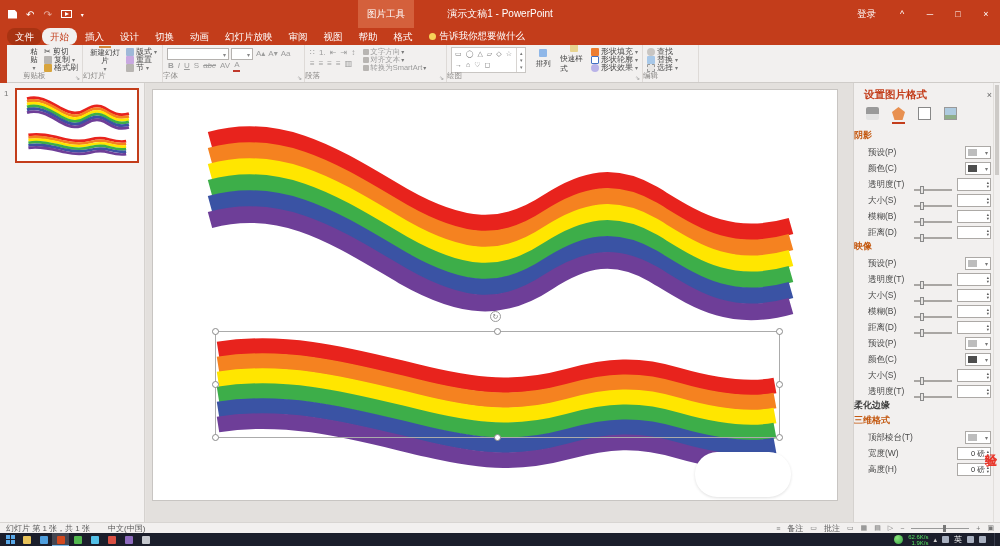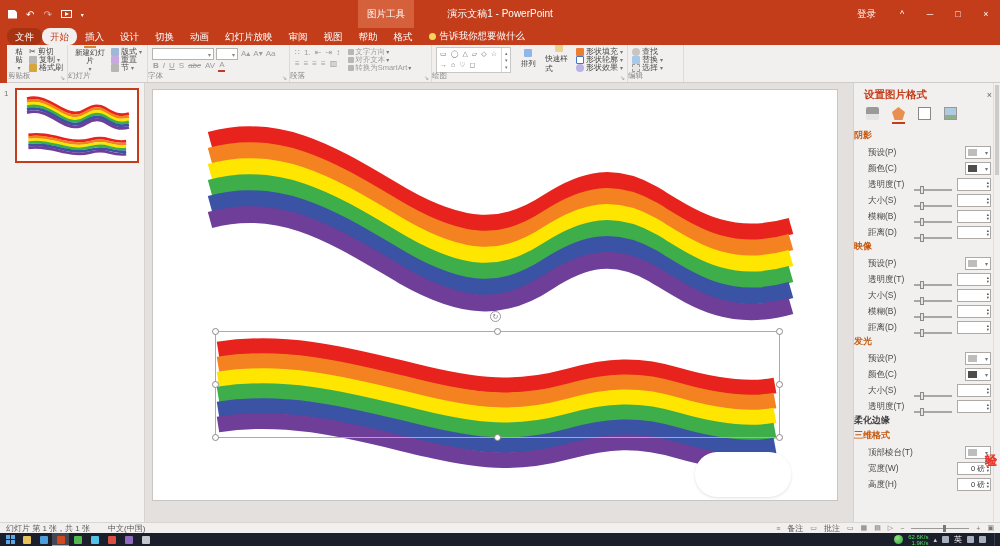--- a/index.html
+++ b/index.html
@@ -24,21 +24,21 @@
   
   .tabrow{position:absolute;left:0;top:28px;width:100%;height:17px;background:#C33D1B;display:flex;padding-left:7px;color:#fff;font-size:9.5px;}
   #tabs-list{display:flex;}
   .tab{padding:0 8px;line-height:17px;white-space:nowrap;border-radius:8px;}
   .tab.file{background:#A83312;}
   .tab.selected{background:#F2F0EF;color:#C33D1B;}
   .tellme{display:flex;align-items:center;gap:4px;padding:0 8px;}
   .bulb{width:7px;height:7px;border-radius:50%;background:#F7D358;display:inline-block;}
 
   
-  .ribbon{position:absolute;left:0;top:45px;width:100%;height:38px;background:#F2F0EF;border-bottom:1px solid #CFCCC9;display:flex;align-items:stretch;padding-left:8px;}
+  .ribbon{position:absolute;left:0;top:45px;width:100%;height:38px;background:#F2F0EF;border-bottom:1px solid #CFCCC9;display:flex;align-items:stretch;padding-left:23px;}
   .rg{position:relative;border-right:1px solid #DEDAD7;padding:2px 4px 12px 4px;display:flex;gap:3px;overflow:hidden;flex:none;}
   .gname{position:absolute;left:0;right:0;bottom:1px;text-align:left;font-size:7.5px;color:#8C8A88;}
   .launcher{position:absolute;right:2px;bottom:1px;font-size:6px;color:#999;}
   .bb{display:flex;flex-direction:column;align-items:center;justify-content:center;gap:1px;font-size:7.5px;color:#3f3f3f;text-align:center;line-height:8px;}
   .bbl{display:flex;align-items:center;gap:1px;flex-wrap:wrap;justify-content:center;}
   .rcol{display:flex;flex-direction:column;justify-content:space-between;padding:1px 0;}
   .mini{display:flex;align-items:center;gap:2px;font-size:8px;height:8px;line-height:8px;color:#4a4a4a;white-space:nowrap;}
   .dd{font-size:6px;color:#777;line-height:1;}
   .isq{width:8px;height:8px;flex:none;border-radius:1px;background:#B8B5B2;display:inline-block;}
   .clip-ic{width:11px;height:13px;background:#D9B277;border-radius:1px;position:relative;display:inline-block;}
@@ -552,21 +552,20 @@
           <span class="plabel">距离(D)</span>
           <span class="pfill"></span>
           <div class="pslider">
             <div class="pthumb"></div>
           </div>
           <div class="pspin">
             <span class="sval"></span>
             <span class="sarr">▴<br>▾</span>
           </div>
         </div>
-        <div class="psec">发光</div>
         <div class="prow">
           <span class="plabel">预设(P)</span>
           <span class="pfill"></span>
           <div class="pctl">
             <span class="chip"></span>
             <span class="dd">▾</span>
           </div>
         </div>
         <div class="prow">
           <span class="plabel">颜色(C)</span>

